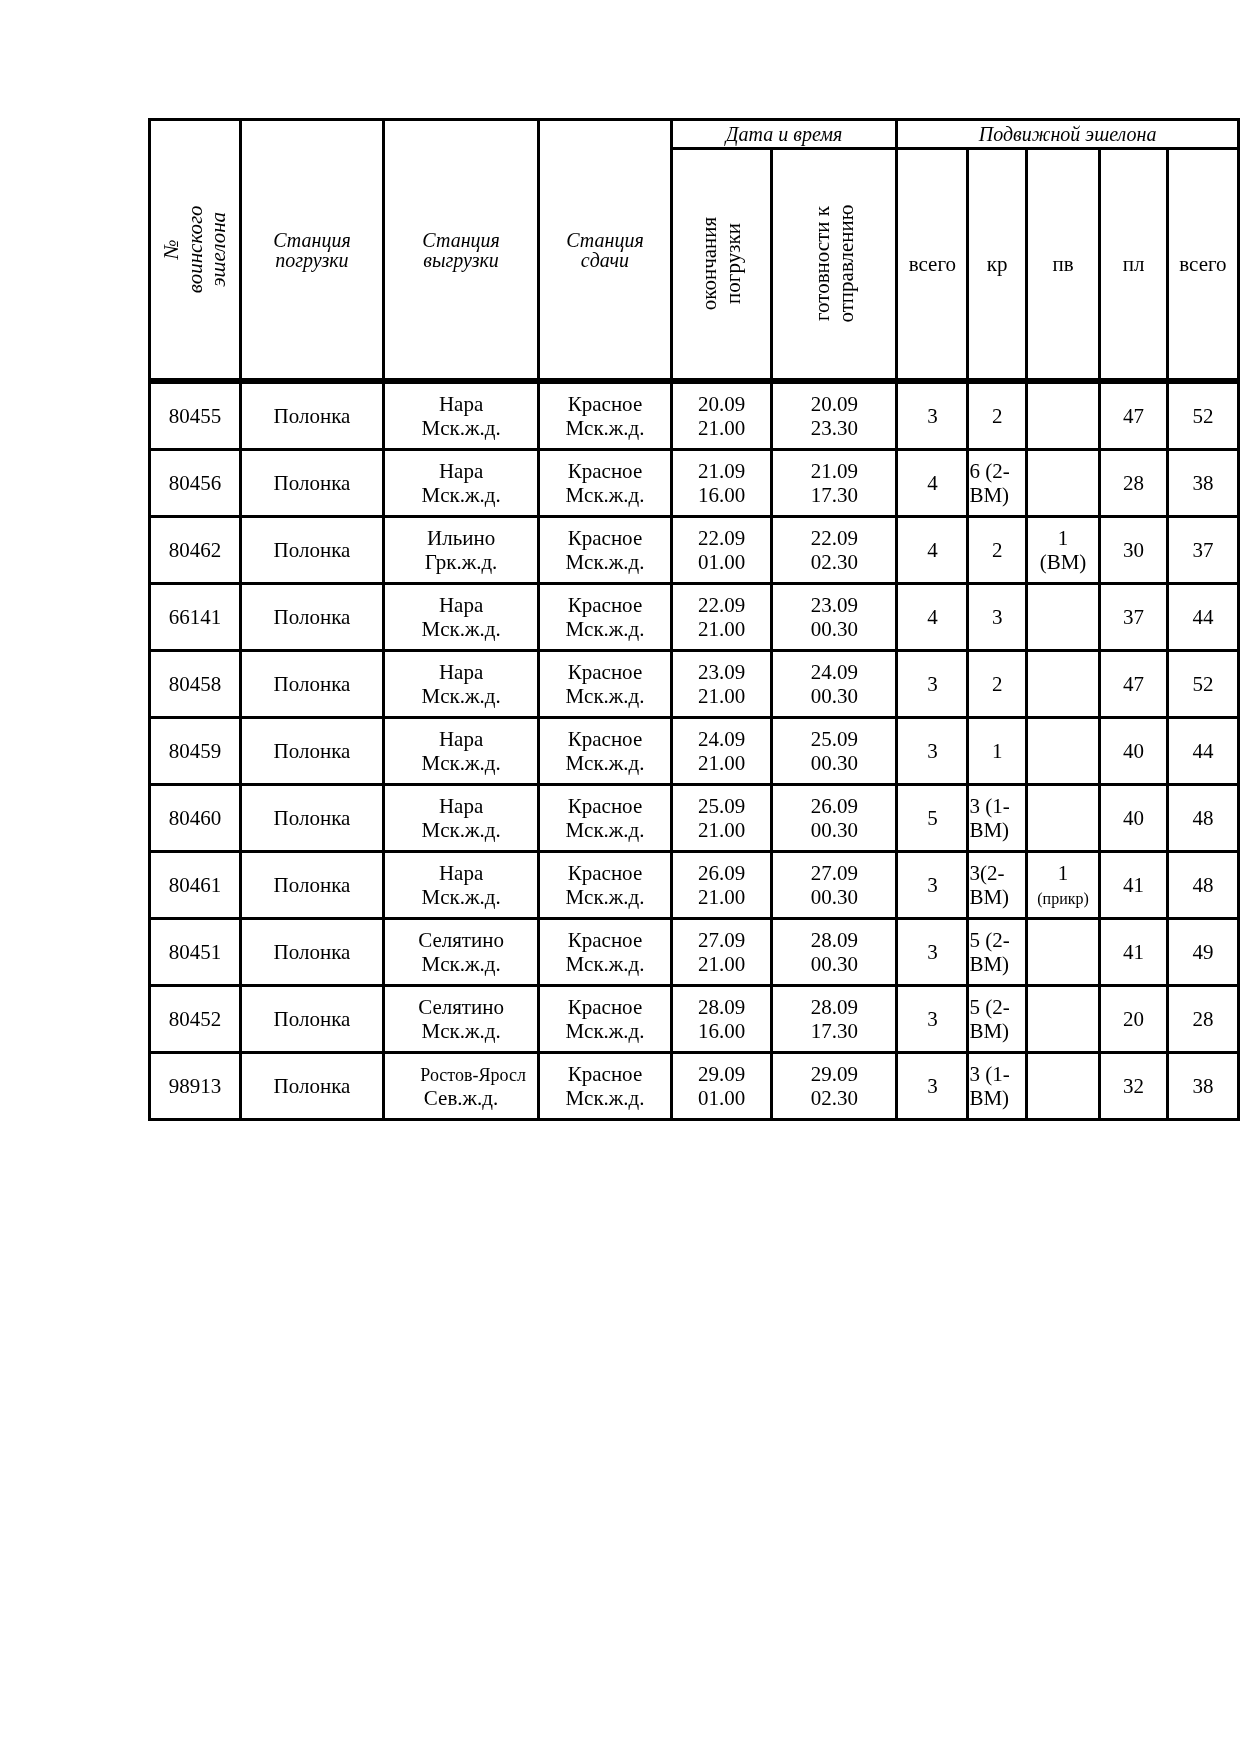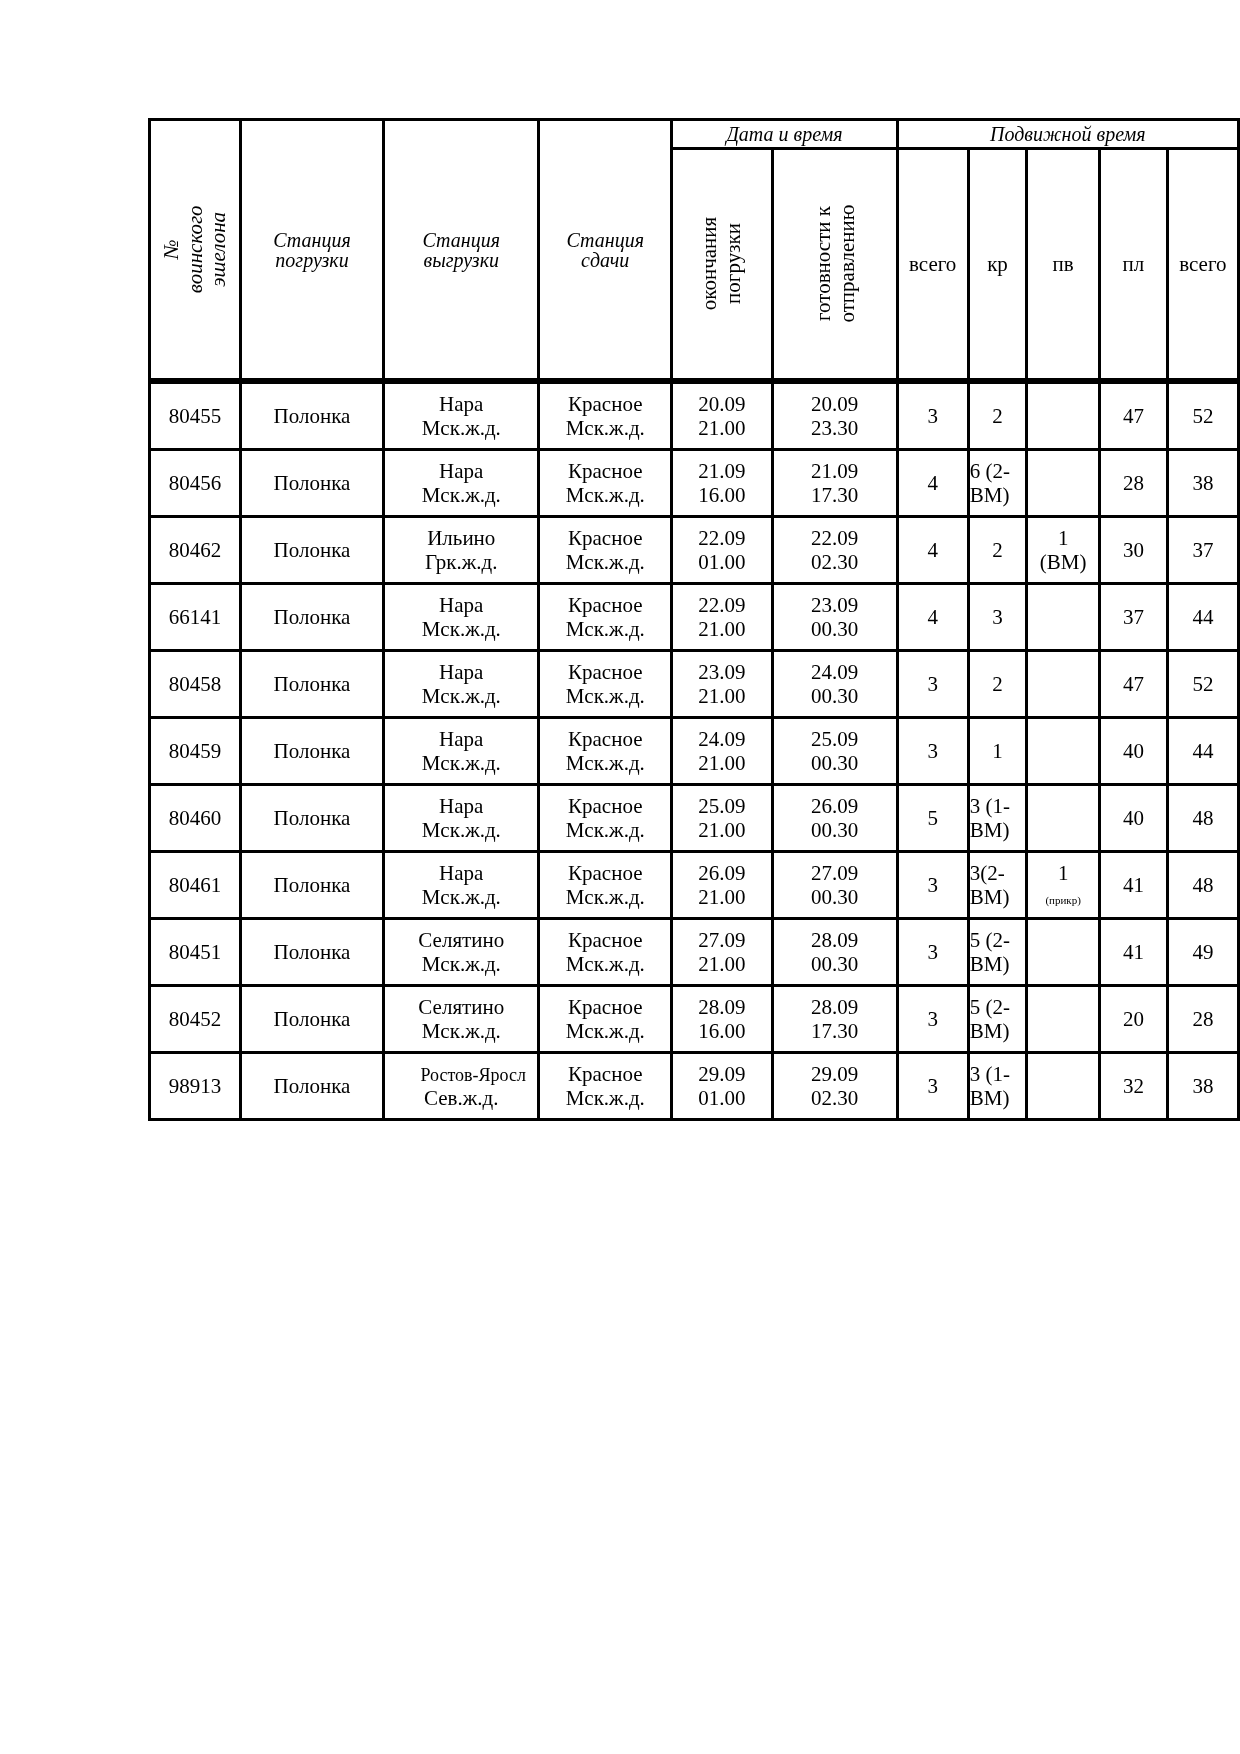--- a/index.html
+++ b/index.html
@@ -46,21 +46,21 @@
     font-size: 21px;
     line-height: 1.12;
   }
   th.span-head { font-size: 20px; }
   tbody td {
     height: 64px;
     font-size: 21px;
     line-height: 1.15;
   }
   tbody td.col-kr.left { text-align: left; padding-left: 0; }
-  span.small { font-size: 11px; }
+  span.small { font-size: 16px; }
   span.smaller-station { font-size: 18px; margin-left: 24px; }
   th[data-name] { font-size: inherit; }
 </style>
 </head>
 <body>
 
 <div class="page" data-name="document-page">
   <table class="echelon" data-name="echelon-table">
     <colgroup>
       <col style="width:83px">
@@ -81,21 +81,21 @@
           <div class="vwrap tall"><div class="vtext" data-name="echelon-number-label">№ воинского
 эшелона</div></div>
         </th>
         <th rowspan="2" data-name="column-header-station-loading">Станция
 погрузки</th>
         <th rowspan="2" data-name="column-header-station-unloading">Станция
 выгрузки</th>
         <th rowspan="2" data-name="column-header-station-transfer">Станция
 сдачи</th>
         <th colspan="2" class="span-head" data-name="group-header-date-time">Дата и время</th>
-        <th colspan="5" class="span-head" data-name="group-header-rolling-stock">Подвижной время</th>
+        <th colspan="5" class="span-head" data-name="group-header-rolling-stock">Подвижной эшелона</th>
       </tr>
       <tr class="subhead" data-name="header-sub-row">
         <th class="vert" data-name="column-header-loading-end">
           <div class="vwrap mid"><div class="vtext" data-name="loading-end-label">окончания
 погрузки</div></div>
         </th>
         <th class="vert" data-name="column-header-ready-departure">
           <div class="vwrap mid"><div class="vtext" data-name="ready-departure-label">готовности к
 отправлению</div></div>
         </th>

